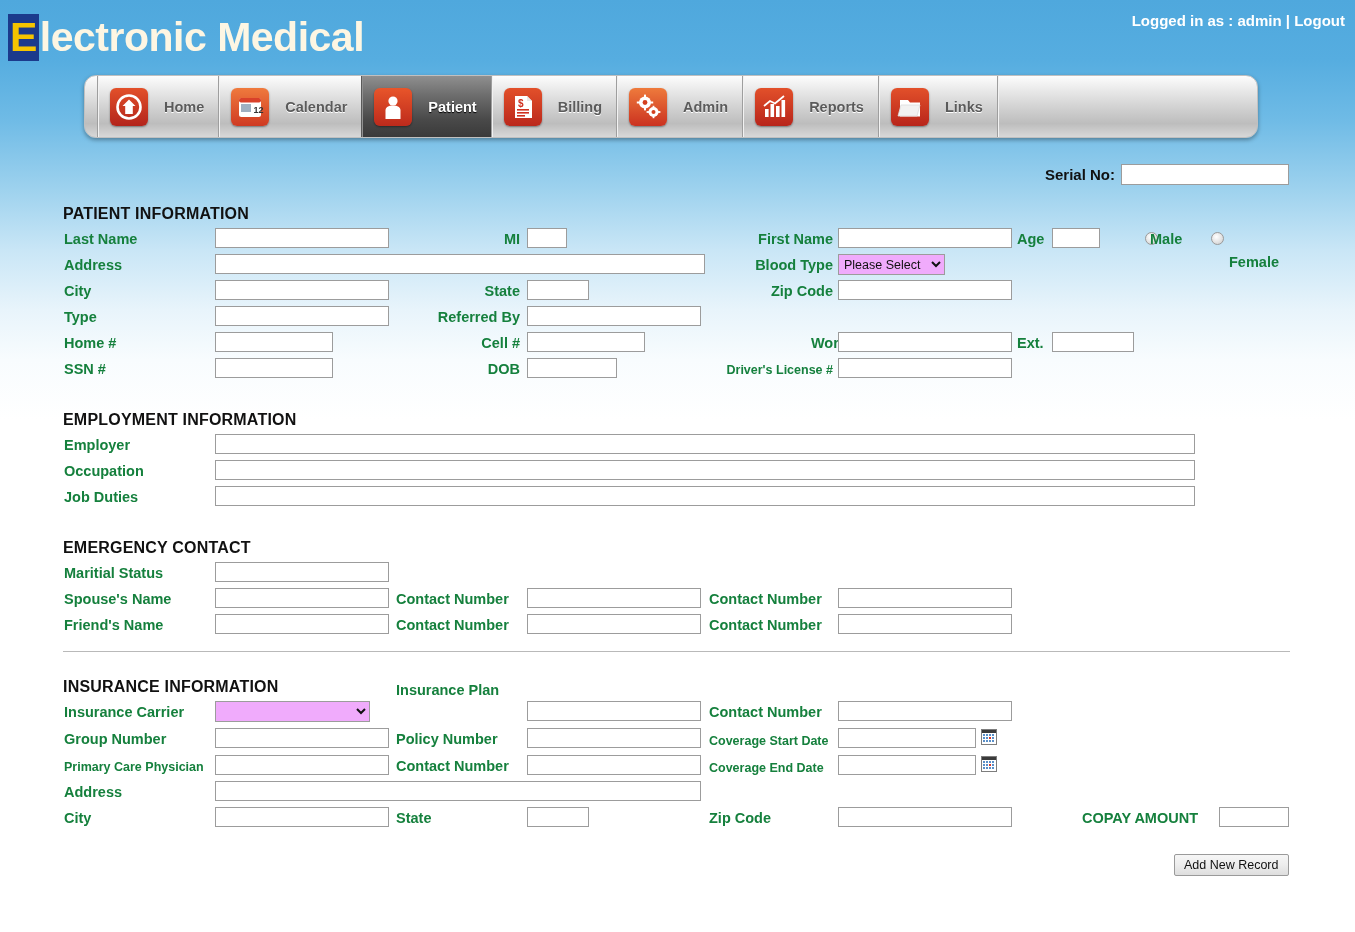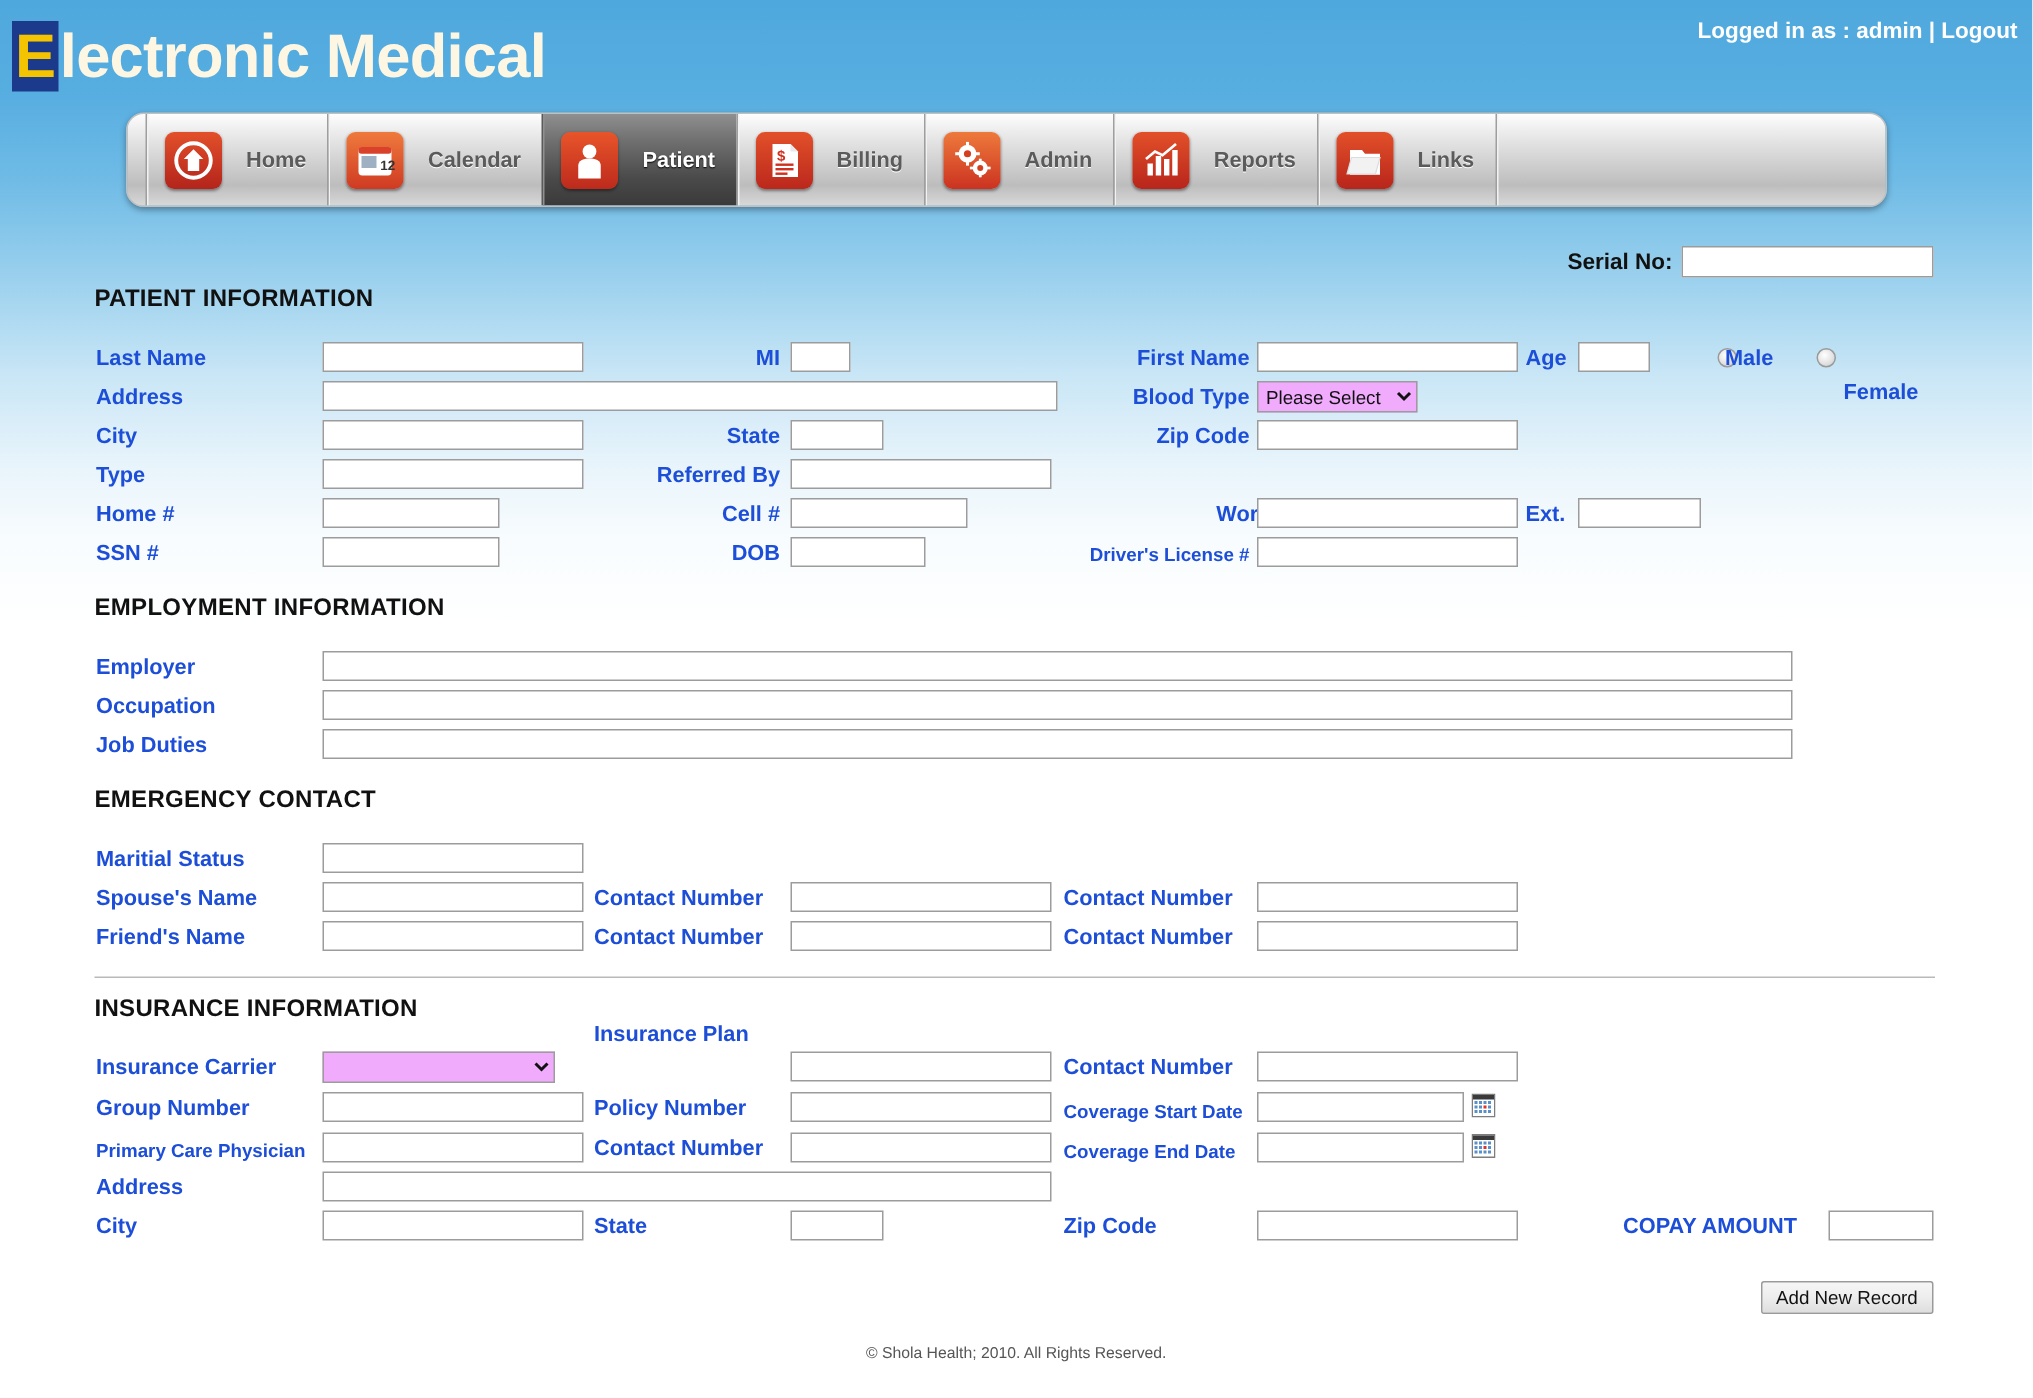--- a/index.html
+++ b/index.html
@@ -89,24 +89,24 @@
   .fld{
     border:1px solid #9c9c9c;background:#ffffff;
     height:20px;box-sizing:border-box;
     font-family:"Liberation Sans", sans-serif;font-size:12px;
     padding:0 2px;color:#111;
     outline:none;
   }
   select.fld{height:21px;padding:0 1px;font-size:12.5px;background:#f0abfc;}
   .section-title{
     position:absolute;font-size:16px;font-weight:bold;color:#111;
-    letter-spacing:0.2px;white-space:nowrap;
+    letter-spacing:0.2px;white-space:nowrap;margin-top:14px;
   }
   .lab{
-    position:absolute;font-size:14.5px;font-weight:bold;color:#1d4ed8;
+    position:absolute;font-size:14.5px;font-weight:bold;color:#15803d;
     white-space:nowrap;line-height:20px;
   }
   .lab.small{font-size:12.5px;}
   .lab.r{text-align:right;}
   .hr{
     position:absolute;left:63px;top:651px;width:1227px;height:0;
     border-top:1px solid #b9b9b9;
   }
   
   .radio{
@@ -403,15 +403,14 @@
   <input class="fld" type="text" style="position: absolute; left: 215px; top: 807px; width: 174px;" value="">
   <div class="lab" style="left:396px;top:808px;">State</div>
   <input class="fld" type="text" style="position: absolute; left: 527px; top: 807px; width: 62px;" value="">
   <div class="lab" style="left:709px;top:808px;">Zip Code</div>
   <input class="fld" type="text" style="position: absolute; left: 838px; top: 807px; width: 174px;" value="">
   <div class="lab" style="left:1082px;top:808px;">COPAY AMOUNT</div>
   <input class="fld" type="text" style="position: absolute; left: 1219px; top: 807px; width: 70px;" value="">
 
   <button class="btn" style="left:1174px;top:854px;">Add New Record</button>
 
-  <div class="footer">© Shola Health; 2010. All Rights Reserved.</div>
 
 </div>
 
 </body></html>

